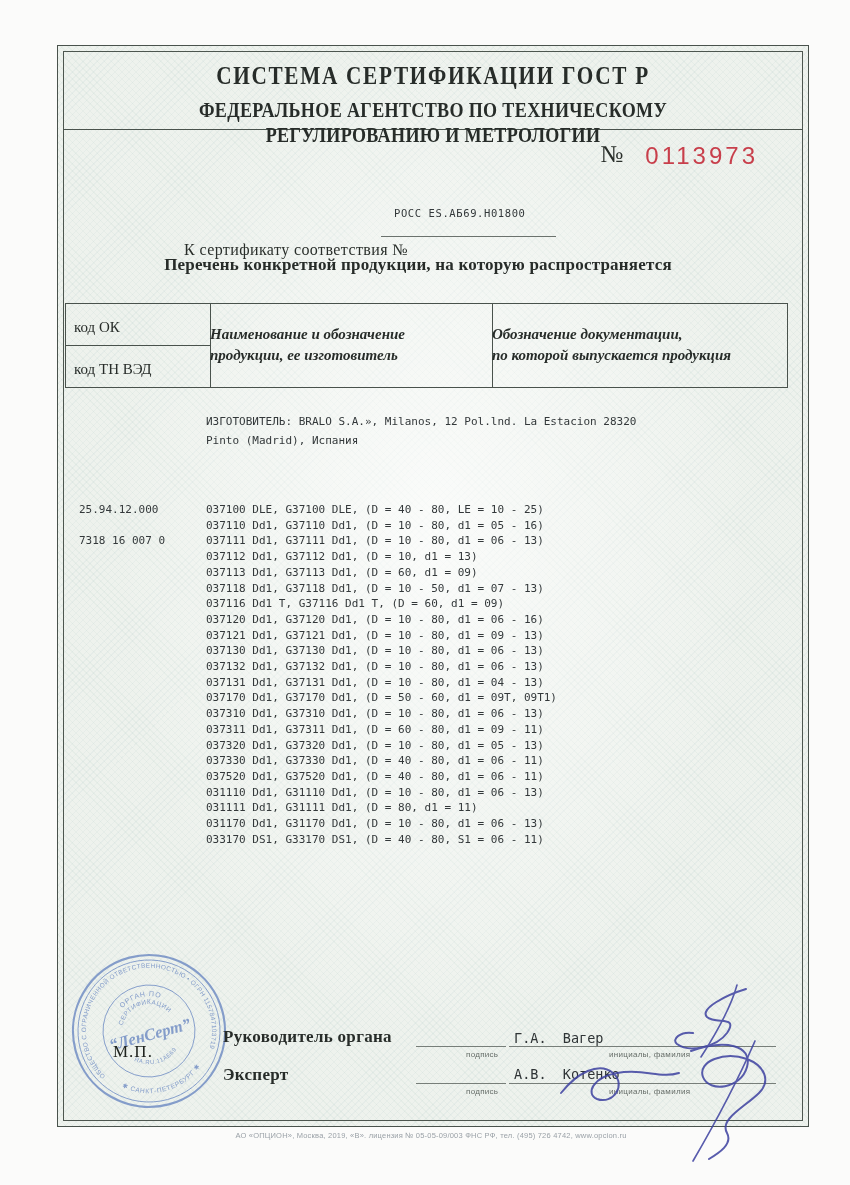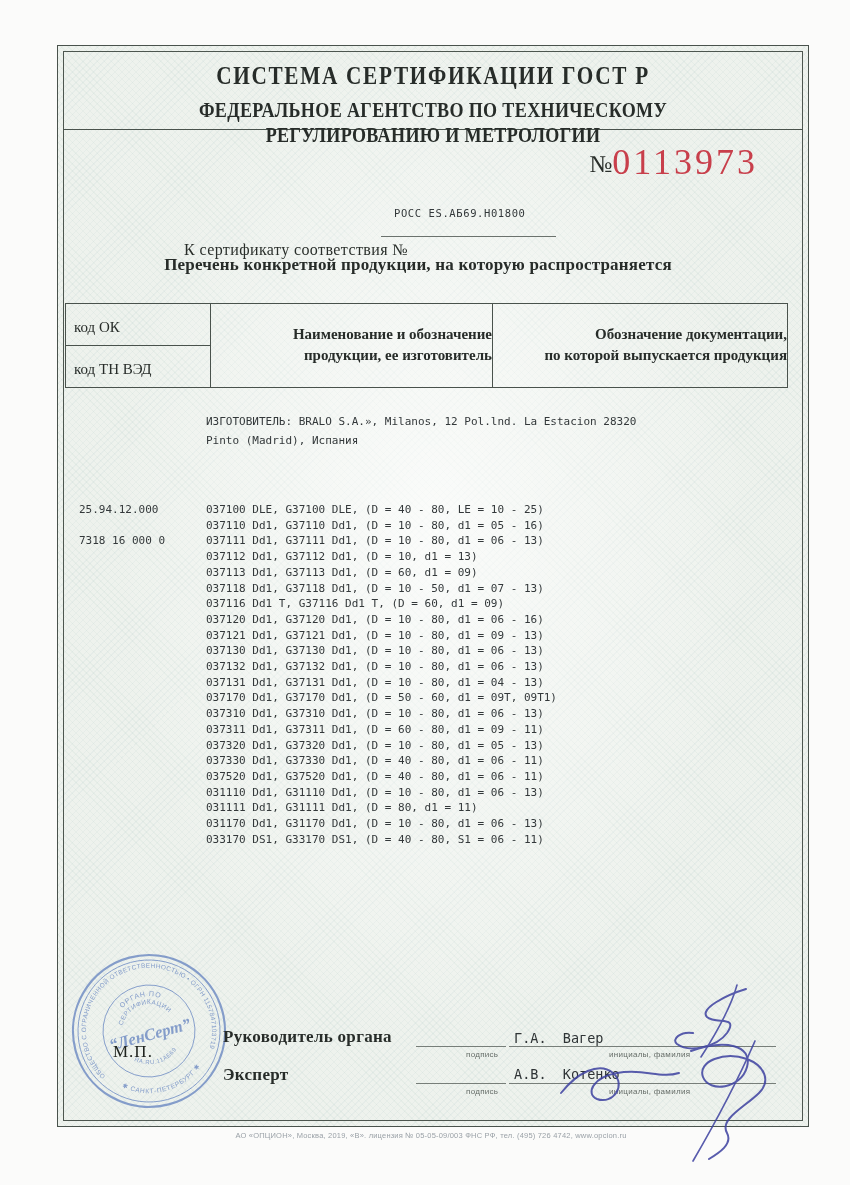--- a/index.html
+++ b/index.html
@@ -37,22 +37,22 @@
   .h2{
     margin:0;position:absolute;left:0;right:0;top:47px;
     font-size:21px;font-weight:bold;letter-spacing:.4px;
     transform:scaleX(.86);
   }
   .blank-number{
     position:absolute;top:95px;right:50px;white-space:nowrap;
   }
   .blank-number .num-sign{font-size:24px;color:#23282574;color:#2a2f2b;vertical-align:2px;}
   .blank-number .num-value{
-    font-family:Liberation Serif, serif;
-    font-size:36px;letter-spacing:3px;color:#c83f4b;margin-left:0;
+    font-family:Liberation Sans, sans-serif;
+    font-size:24px;letter-spacing:3px;color:#c83f4b;margin-left:22px;
   }
   .appendix-title{
     position:absolute;left:0;right:40px;top:128px;text-align:center;
     font-size:26px;font-weight:bold;letter-spacing:3px;color:#23282574;color:#272c29;
   }
   .cert-line-label{
     position:absolute;left:126px;top:171px;font-size:16px;color:#2a2f2b;letter-spacing:.4px;margin-top:24px;
   }
   .cert-line-number{
     position:absolute;left:336px;top:161px;
@@ -70,21 +70,21 @@
   
   .tbl{position:absolute;left:7px;top:257px;width:721px;height:83px;border:1px solid #49524c;color:#272c29;}
   .tbl .c1{position:absolute;left:0;top:0;width:144px;height:100%;border-right:1px solid #49524c;}
   .tbl .c1 .r1{position:absolute;left:0;top:0;right:0;height:41px;border-bottom:1px solid #49524c;}
   .tbl .c1 .r2{position:absolute;left:0;top:41px;right:0;bottom:0;margin-top:27px;}
   .tbl .c1 span{position:absolute;left:8px;bottom:9px;font-size:15px;}
   .tbl .c2{position:absolute;left:144px;top:0;width:282px;height:100%;border-right:1px solid #49524c;}
   .tbl .c3{position:absolute;left:426px;top:0;right:0;height:100%;}
   .tbl .mid{
     position:absolute;left:0;right:0;top:50%;transform:translateY(-50%);
-    text-align:right;font-size:15px;font-weight:bold;line-height:1.45;
+    text-align:left;font-size:15px;font-weight:bold;line-height:1.45;font-style:italic;
   }
   
   .mono{font-family:"DejaVu Sans Mono", monospace;color:#33383a;}
   .manufacturer{position:absolute;left:148px;top:366px;font-size:11px;line-height:19px;white-space:pre;}
   .code-ok{position:absolute;left:21px;top:457px;font-size:11px;}
   .code-tnved{position:absolute;left:21px;top:488px;font-size:11px;}
   .products{position:absolute;left:148px;top:456px;font-size:11px;line-height:15.7px;white-space:pre;}
   
   .stamp{position:absolute;left:6px;top:900px;width:170px;height:170px;opacity:.82;}
   .mp-label{position:absolute;left:55px;top:996px;font-size:17px;letter-spacing:1px;color:#20241f;}
@@ -138,21 +138,21 @@
         <div class="mid"><span>Наименование и обозначение</span><br><span>продукции, ее изготовитель</span></div>
       </div>
       <div class="c3">
         <div class="mid"><span>Обозначение документации,</span><br><span>по которой выпускается продукция</span></div>
       </div>
     </div>
 
     <div class="manufacturer mono"><span>ИЗГОТОВИТЕЛЬ: BRALO S.A.», Milanos, 12 Pol.lnd. La Estacion 28320</span><br><span>Pinto (Madrid), Испания</span></div>
 
     <div class="code-ok mono">25.94.12.000</div>
-    <div class="code-tnved mono">7318 16 000 0</div>
+    <div class="code-tnved mono">7318 16 007 0</div>
 
     <div class="products mono"><div>037100 DLE, G37100 DLE, (D = 40 - 80, LE = 10 - 25)</div><div>037110 Dd1, G37110 Dd1, (D = 10 - 80, d1 = 05 - 16)</div><div>037111 Dd1, G37111 Dd1, (D = 10 - 80, d1 = 06 - 13)</div><div>037112 Dd1, G37112 Dd1, (D = 10, d1 = 13)</div><div>037113 Dd1, G37113 Dd1, (D = 60, d1 = 09)</div><div>037118 Dd1, G37118 Dd1, (D = 10 - 50, d1 = 07 - 13)</div><div>037116 Dd1 T, G37116 Dd1 T, (D = 60, d1 = 09)</div><div>037120 Dd1, G37120 Dd1, (D = 10 - 80, d1 = 06 - 16)</div><div>037121 Dd1, G37121 Dd1, (D = 10 - 80, d1 = 09 - 13)</div><div>037130 Dd1, G37130 Dd1, (D = 10 - 80, d1 = 06 - 13)</div><div>037132 Dd1, G37132 Dd1, (D = 10 - 80, d1 = 06 - 13)</div><div>037131 Dd1, G37131 Dd1, (D = 10 - 80, d1 = 04 - 13)</div><div>037170 Dd1, G37170 Dd1, (D = 50 - 60, d1 = 09T, 09T1)</div><div>037310 Dd1, G37310 Dd1, (D = 10 - 80, d1 = 06 - 13)</div><div>037311 Dd1, G37311 Dd1, (D = 60 - 80, d1 = 09 - 11)</div><div>037320 Dd1, G37320 Dd1, (D = 10 - 80, d1 = 05 - 13)</div><div>037330 Dd1, G37330 Dd1, (D = 40 - 80, d1 = 06 - 11)</div><div>037520 Dd1, G37520 Dd1, (D = 40 - 80, d1 = 06 - 11)</div><div>031110 Dd1, G31110 Dd1, (D = 10 - 80, d1 = 06 - 13)</div><div>031111 Dd1, G31111 Dd1, (D = 80, d1 = 11)</div><div>031170 Dd1, G31170 Dd1, (D = 10 - 80, d1 = 06 - 13)</div><div>033170 DS1, G33170 DS1, (D = 40 - 80, S1 = 06 - 11)</div></div>
 
     <svg class="stamp" viewBox="-85 -85 170 170" xmlns="http://www.w3.org/2000/svg">
       <g transform="rotate(-15)" fill="none" stroke="#6e8bc3">
         <circle r="76" stroke-width="2.2"></circle>
         <circle r="71" stroke-width="0.9"></circle>
         <circle r="46" stroke-width="0.9"></circle>
         <path id="ringTop" d="M -50,38 A 63,63 0 1 1 50,38" stroke="none"></path>
         <path id="ringBot" d="M -52,34 A 62,62 0 0 0 52,34" stroke="none"></path>

